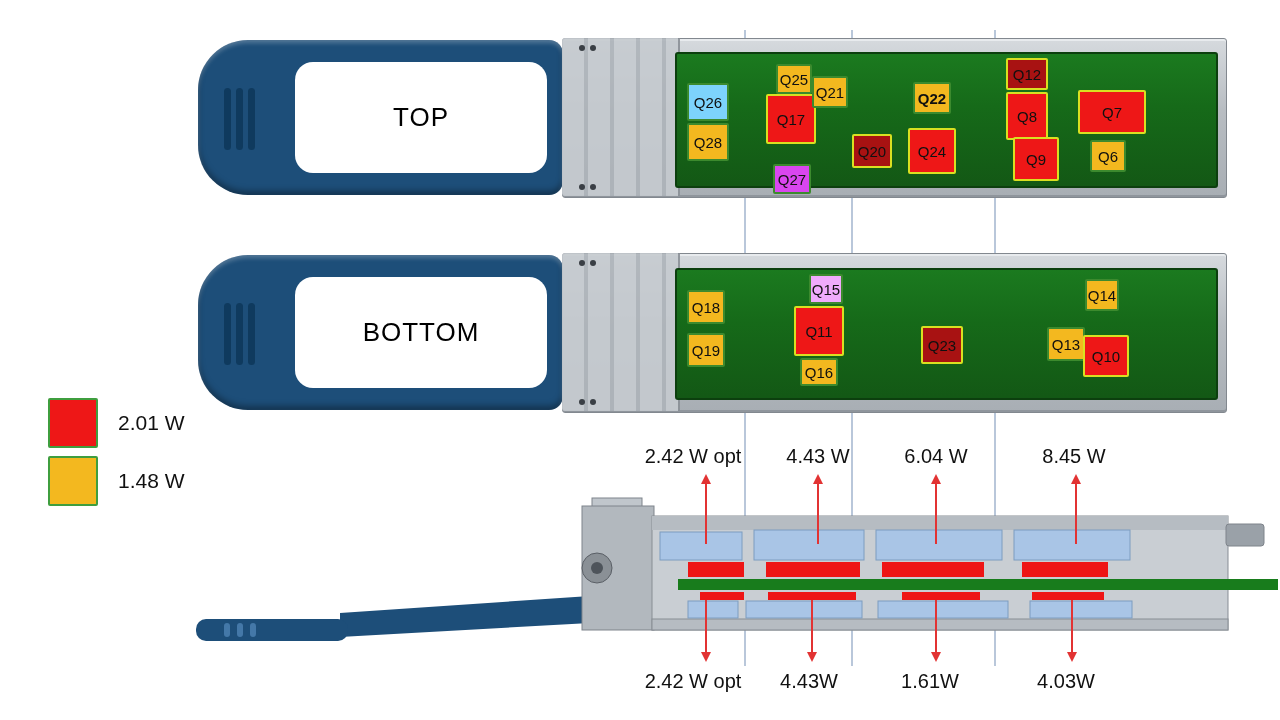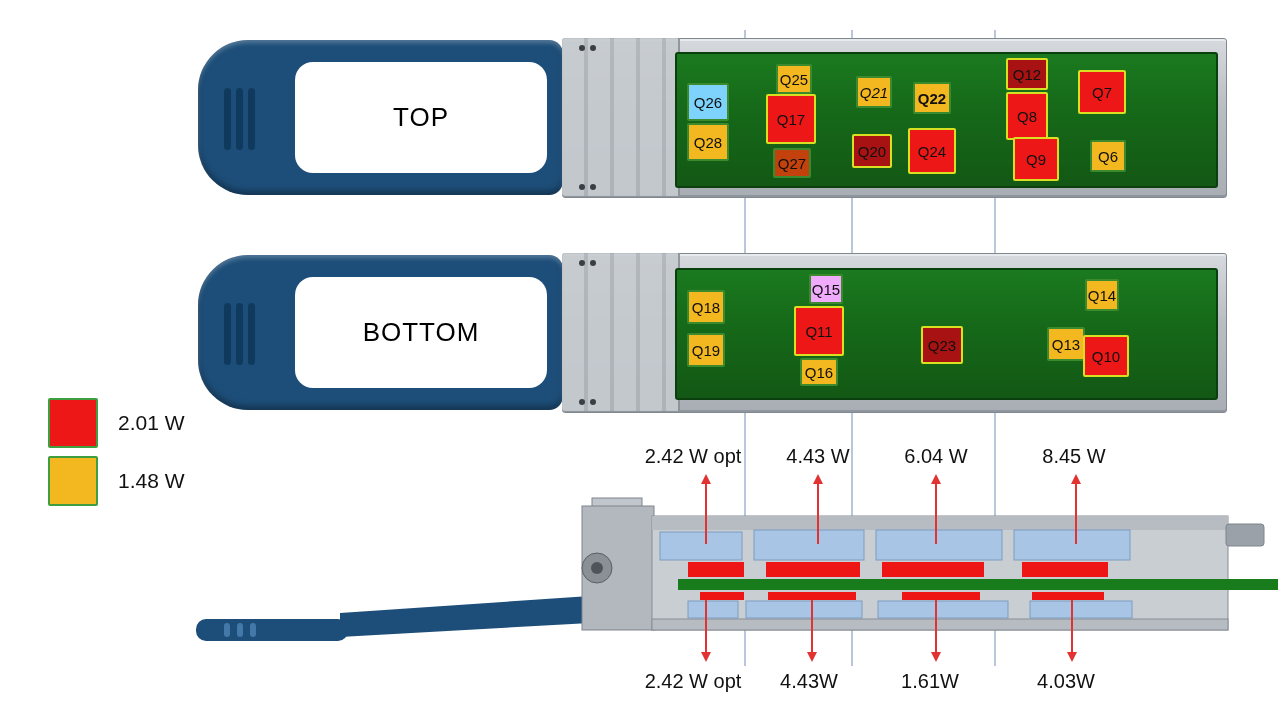--- a/index.html
+++ b/index.html
@@ -101,29 +101,29 @@
     <div class="body" style="top:38px;"></div>
     <div class="latch" style="top:38px;"></div>
     <span class="dots" style="left:579px;top:45px;"></span>
     <span class="dots" style="left:579px;top:184px;"></span>
     <div class="pcb pcb-top"></div>
     <div class="layer chips">
         <div class="chip" style="left: 687px; top: 83px; width: 42px; height: 38px; background: #7dd3fc; border-color: rgb(60, 138, 46);">Q26</div>
         <div class="chip" style="left: 687px; top: 123px; width: 42px; height: 38px; background: rgb(243, 184, 31); border-color: rgb(60, 138, 46);">Q28</div>
         <div class="chip" style="left: 776px; top: 64px; width: 36px; height: 30px; background: rgb(243, 184, 31); border-color: rgb(60, 138, 46);">Q25</div>
         <div class="chip" style="left: 766px; top: 94px; width: 50px; height: 50px; background: rgb(238, 23, 23); border-color: rgb(217, 224, 33);">Q17</div>
-        <div class="chip" style="left: 773px; top: 148px; width: 38px; height: 30px; background: #c2410c; border-color: rgb(60, 138, 46);">Q27</div>
-        <div class="chip" style="left: 856px; top: 76px; width: 36px; height: 32px; background: rgb(243, 184, 31); border-color: rgb(60, 138, 46); font-style: italic;">Q21</div>
+        <div class="chip" style="left: 773px; top: 164px; width: 38px; height: 30px; background: #d946ef; border-color: rgb(60, 138, 46);">Q27</div>
+        <div class="chip" style="left: 812px; top: 76px; width: 36px; height: 32px; background: rgb(243, 184, 31); border-color: rgb(60, 138, 46);">Q21</div>
         <div class="chip" style="left: 852px; top: 134px; width: 40px; height: 34px; background: rgb(168, 18, 18); border-color: rgb(217, 224, 33);">Q20</div>
         <div class="chip" style="left: 913px; top: 82px; width: 38px; height: 32px; background: rgb(243, 184, 31); border-color: rgb(60, 138, 46); font-weight: bold;">Q22</div>
         <div class="chip" style="left: 908px; top: 128px; width: 48px; height: 46px; background: rgb(238, 23, 23); border-color: rgb(217, 224, 33);">Q24</div>
         <div class="chip" style="left: 1006px; top: 58px; width: 42px; height: 32px; background: rgb(168, 18, 18); border-color: rgb(217, 224, 33);">Q12</div>
         <div class="chip" style="left: 1006px; top: 92px; width: 42px; height: 48px; background: rgb(238, 23, 23); border-color: rgb(217, 224, 33);">Q8</div>
         <div class="chip" style="left: 1013px; top: 137px; width: 46px; height: 44px; background: rgb(238, 23, 23); border-color: rgb(217, 224, 33);">Q9</div>
-        <div class="chip" style="left: 1078px; top: 70px; width: 48px; height: 44px; background: rgb(238, 23, 23); border-color: rgb(217, 224, 33);">Q7</div>
+        <div class="chip" style="left: 1078px; top: 90px; width: 68px; height: 44px; background: rgb(238, 23, 23); border-color: rgb(217, 224, 33);">Q7</div>
         <div class="chip" style="left: 1090px; top: 140px; width: 36px; height: 32px; background: rgb(243, 184, 31); border-color: rgb(60, 138, 46);">Q6</div>
       </div>
   </section>
 
   <section class="layer module">
     <div class="handle" style="left:198px;top:255px;">
       <span class="ridge r1"></span>
       <span class="ridge r2"></span>
       <span class="ridge r3"></span>
       <div class="handle-cutout">

